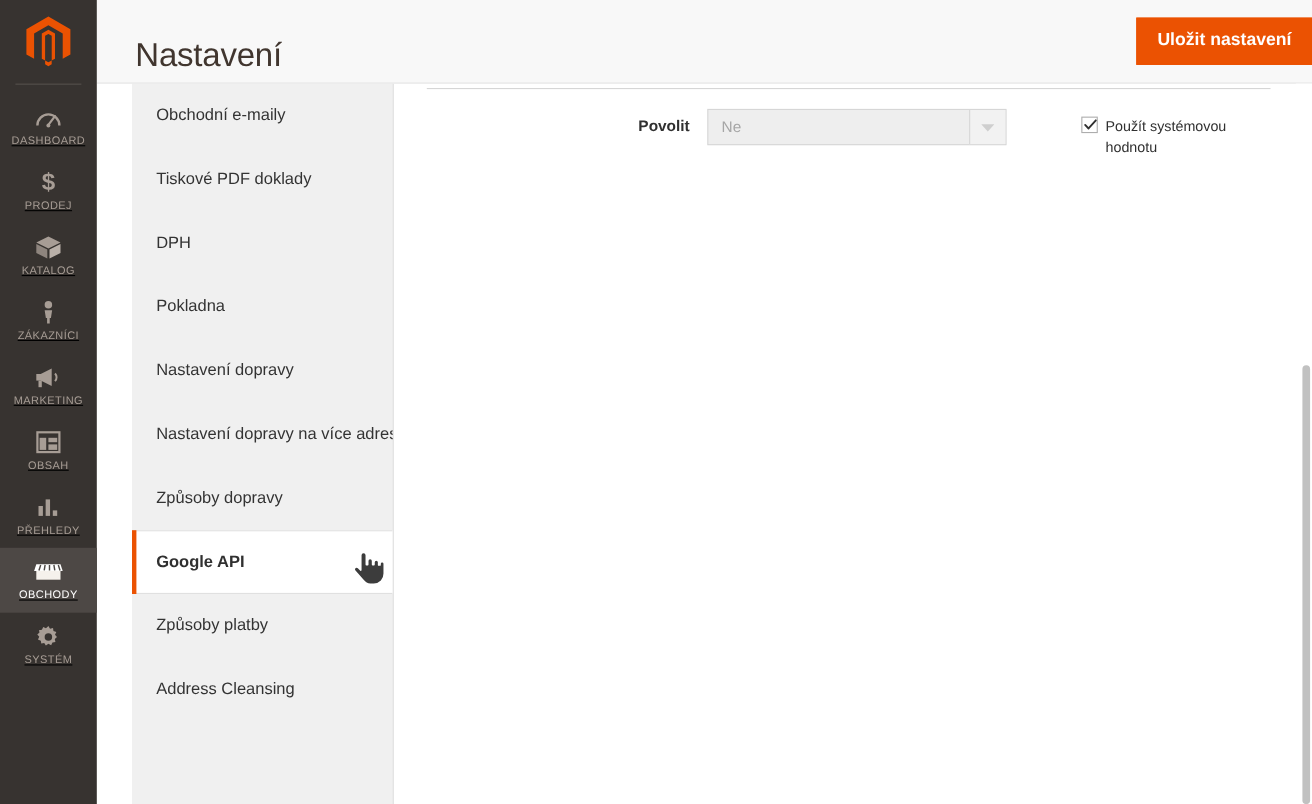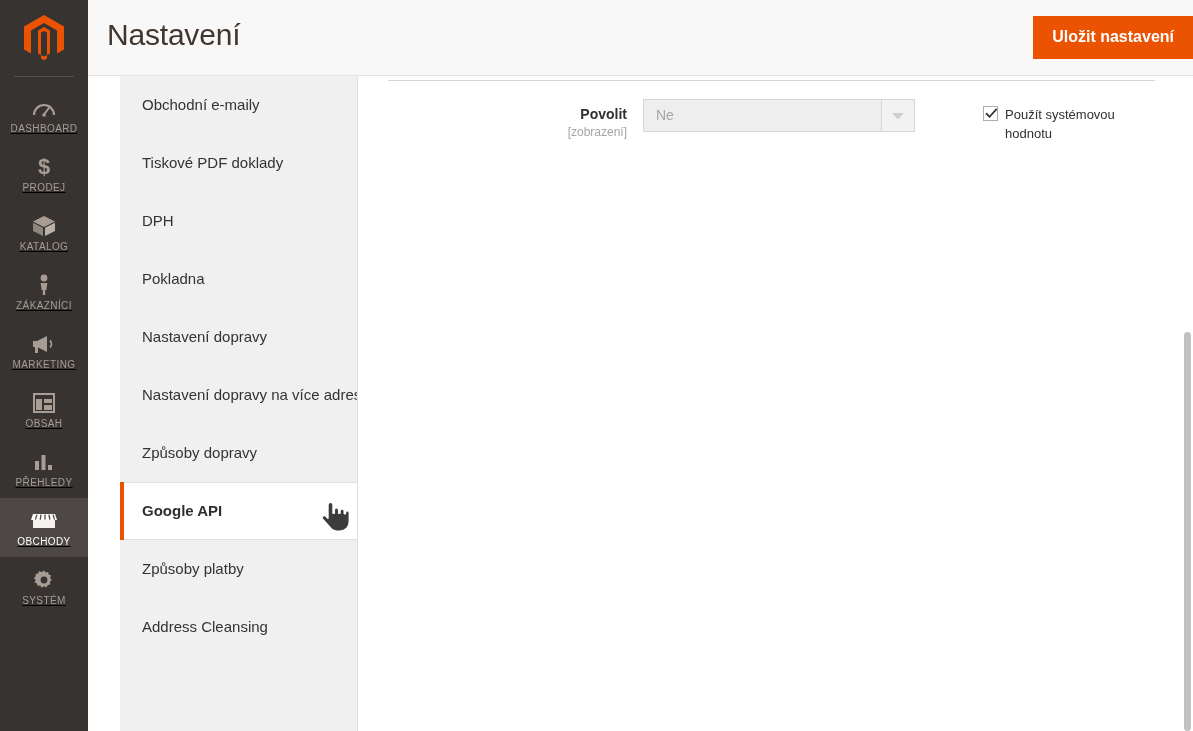--- a/index.html
+++ b/index.html
@@ -75,21 +75,21 @@
     border-bottom: 1px solid #e3e3e3;
     z-index: 20;
   }
   .page-title {
     position: absolute;
     left: 19px; top: 18px;
     font-size: 30px;
     font-weight: 400;
     color: #41362f;
     letter-spacing: -0.2px;
-    margin: 0;
+    margin: 16px;
     white-space: nowrap;
   }
   .save-btn {
     position: absolute;
     right: 0px; top: 16px;
     background: #eb5202;
     color: #ffffff;
     border: 1px solid #eb5202;
     font-family: "Liberation Sans", sans-serif;
     font-size: 16px;
@@ -468,21 +468,20 @@
 
   <div class="content">
     <div class="content-inner">
       <div class="top-rule"></div>
 
 
       <div class="field-row">
 
         <div class="field-label">
           <span class="lab-main">Povolit</span>
-          <span class="lab-scope">[zobrazení]</span>
         </div>
 
         <div class="field-control">
           <div class="select-wrap">
             <span class="sel-text">Ne</span>
             <span class="sel-arrow">
               <svg width="12" height="8" viewBox="0 0 12 8">
                 <polygon points="0,1 12,1 6,7.5" fill="#cfcfcf"></polygon>
               </svg>
             </span>

